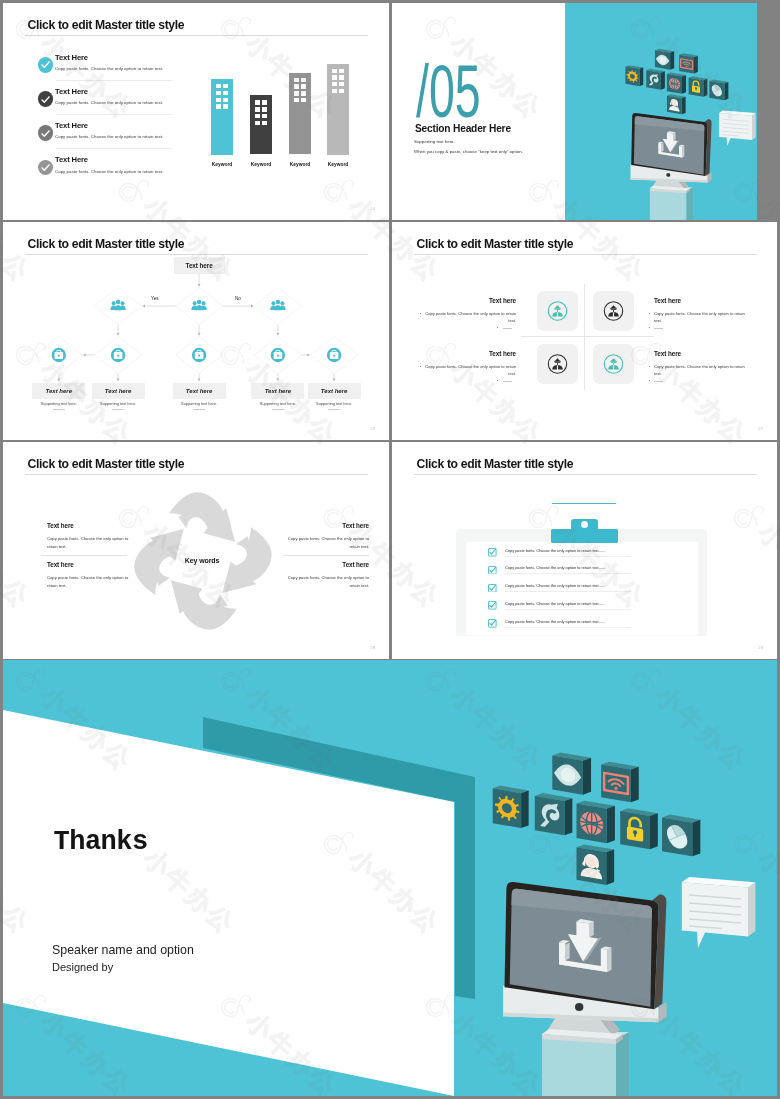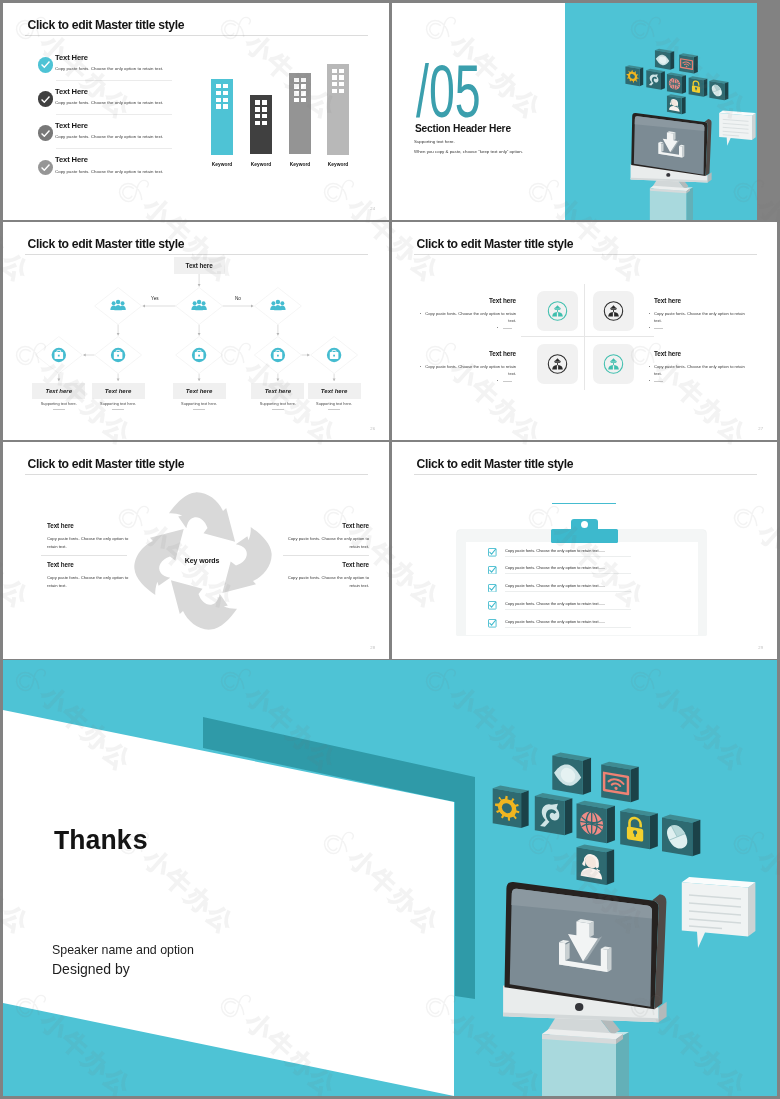--- a/index.html
+++ b/index.html
@@ -80,21 +80,21 @@
 
   
   .big-shadow{position:absolute;left:0;top:0;width:774px;height:436px;
     background:#2f9aa8;
     clip-path:polygon(200px 57px, 472px 117px, 472px 339px, 452px 336px, 452px 142px, 200px 88px);}
   .big-white{position:absolute;left:0;top:0;width:774px;height:436px;background:#fff;
     clip-path:polygon(0px 50px, 451px 142px, 451px 436px, 0px 343px);}
   .big-l1{position:absolute;left:50.5px;top:168px;font-size:27px;font-weight:bold;color:#141414;letter-spacing:-0.5px;line-height:28px;font-family:Liberation Mono, monospace;}
   .big-l2{position:absolute;left:50.5px;top:195px;font-size:27px;font-weight:bold;color:#141414;letter-spacing:-0.5px;line-height:28px;}
   .big-sp{position:absolute;left:49px;top:283px;font-size:12.4px;color:#1d1d1d;}
-  .big-de{position:absolute;left:49px;top:300.5px;font-size:14px;color:#1d1d1d;}
+  .big-de{position:absolute;left:49px;top:300.5px;font-size:11px;color:#1d1d1d;}
   .big-illu{position:absolute;left:487px;top:85px;width:270px;height:360px;}
 </style>
 </head>
 <body>
 
 <div class="page">
 
   <div class="wm" id="wm">
       <svg class="wm-amp" width="34" height="34" viewBox="0 0 34 34" style="left:30px;top:3px;">
         <path d="M24.5 6.0 C24.5 2.8 21.8 1.2 19.2 2.4 C16.2 3.8 15.4 7.6 16.8 11.2 C18.4 15.4 22.6 20.4 22.6 24.6 C22.6 28.8 19.2 31.4 15.0 31.4 C9.2 31.4 5.2 27.6 5.2 22.6 C5.2 17.4 9.8 13.6 15.6 13.6 C21.0 13.6 25.6 16.0 28.8 19.0" fill="none" stroke="rgba(120,120,120,0.085)" stroke-width="1.5" stroke-linecap="round"></path>

